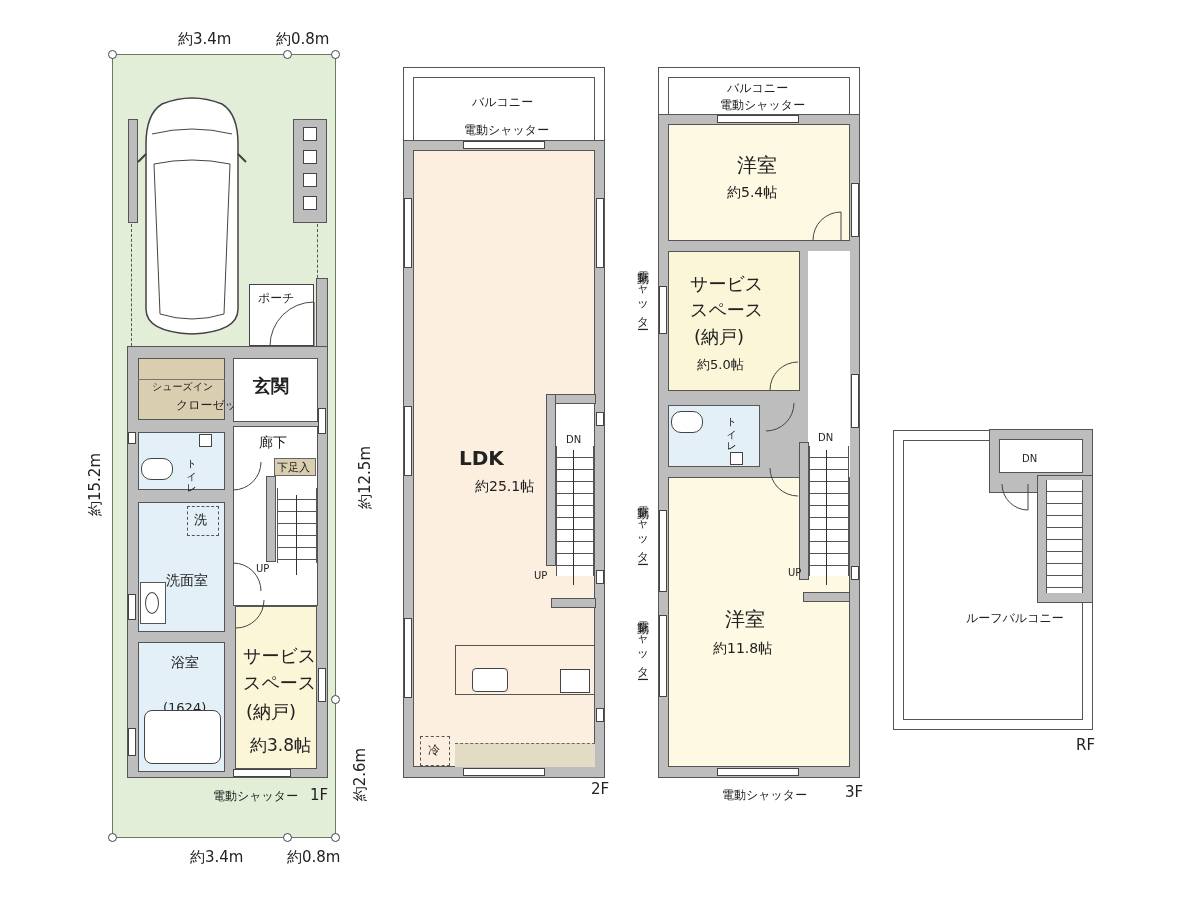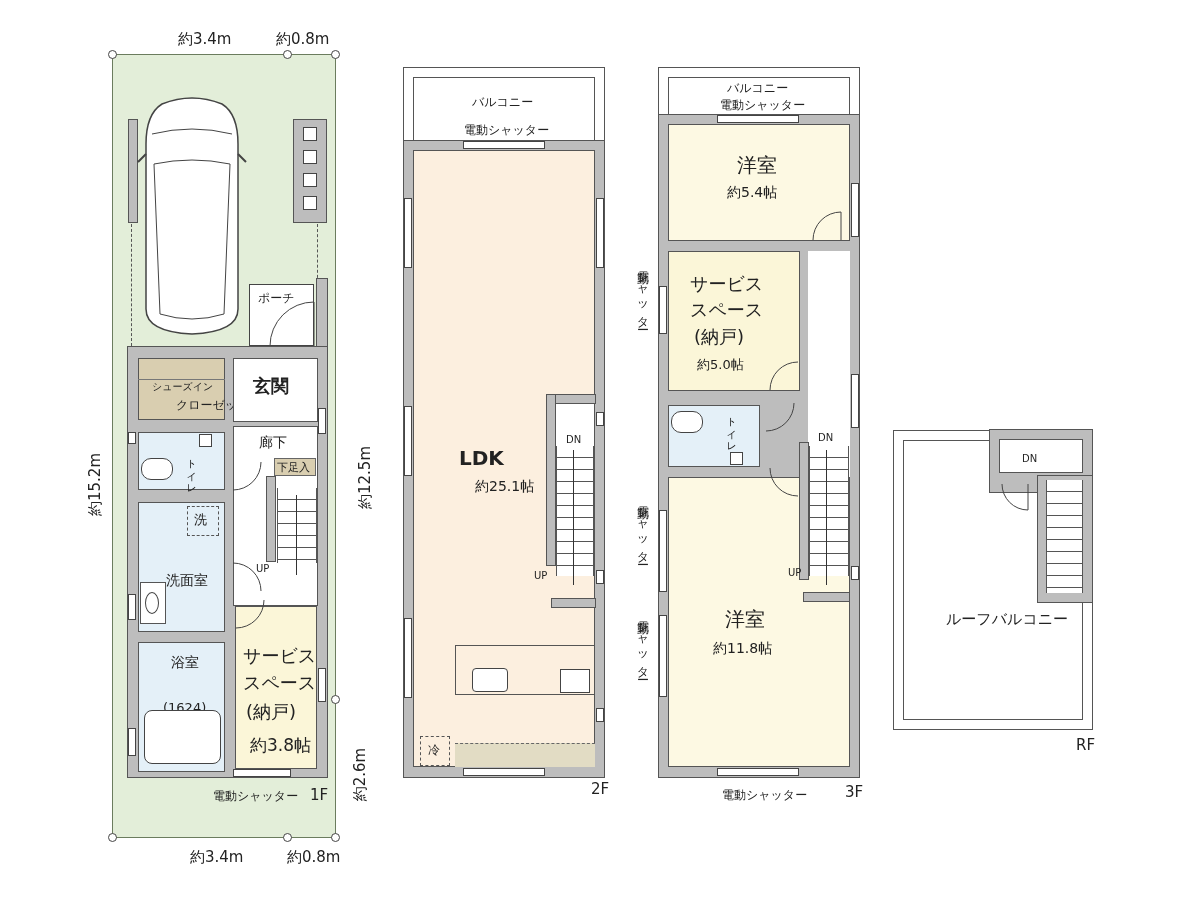--- a/index.html
+++ b/index.html
@@ -224,14 +224,14 @@
 <div class="abs" style="left:893px;top:430px;width:200px;height:300px;border:1px solid #555;box-sizing:border-box;background:#fff;"></div>
 <div class="abs" style="left:903px;top:440px;width:180px;height:280px;border:1px solid #555;box-sizing:border-box;"></div>
 <div class="wall" style="left:989px;top:429px;width:104px;height:64px;"></div>
 <div class="wall" style="left:1037px;top:475px;width:56px;height:128px;"></div>
 <div class="abs" style="left:999px;top:439px;width:84px;height:34px;background:#fff;border:1px solid #555;box-sizing:border-box;"></div>
 <div class="stairs" style="left:1046px;top:480px;width:37px;height:113px;"></div>
 <div class="lbl" style="left:1022px;top:453px;font-size:10px;">DN</div>
 <svg style="left:1002px;top:484px;" width="28" height="28">
     <path d="M0 0 A26 26 0 0 0 26 26 L26 0" fill="none" stroke="#444"></path>
   </svg>
-<div class="lbl" style="left:946px;top:610px;font-size:15px;">ルーフバルコニー</div>
+<div class="lbl" style="left:966px;top:610px;font-size:12px;">ルーフバルコニー</div>
 <div class="lbl" style="left:1076px;top:736px;font-size:15px;">RF</div>
 
 </body></html>

